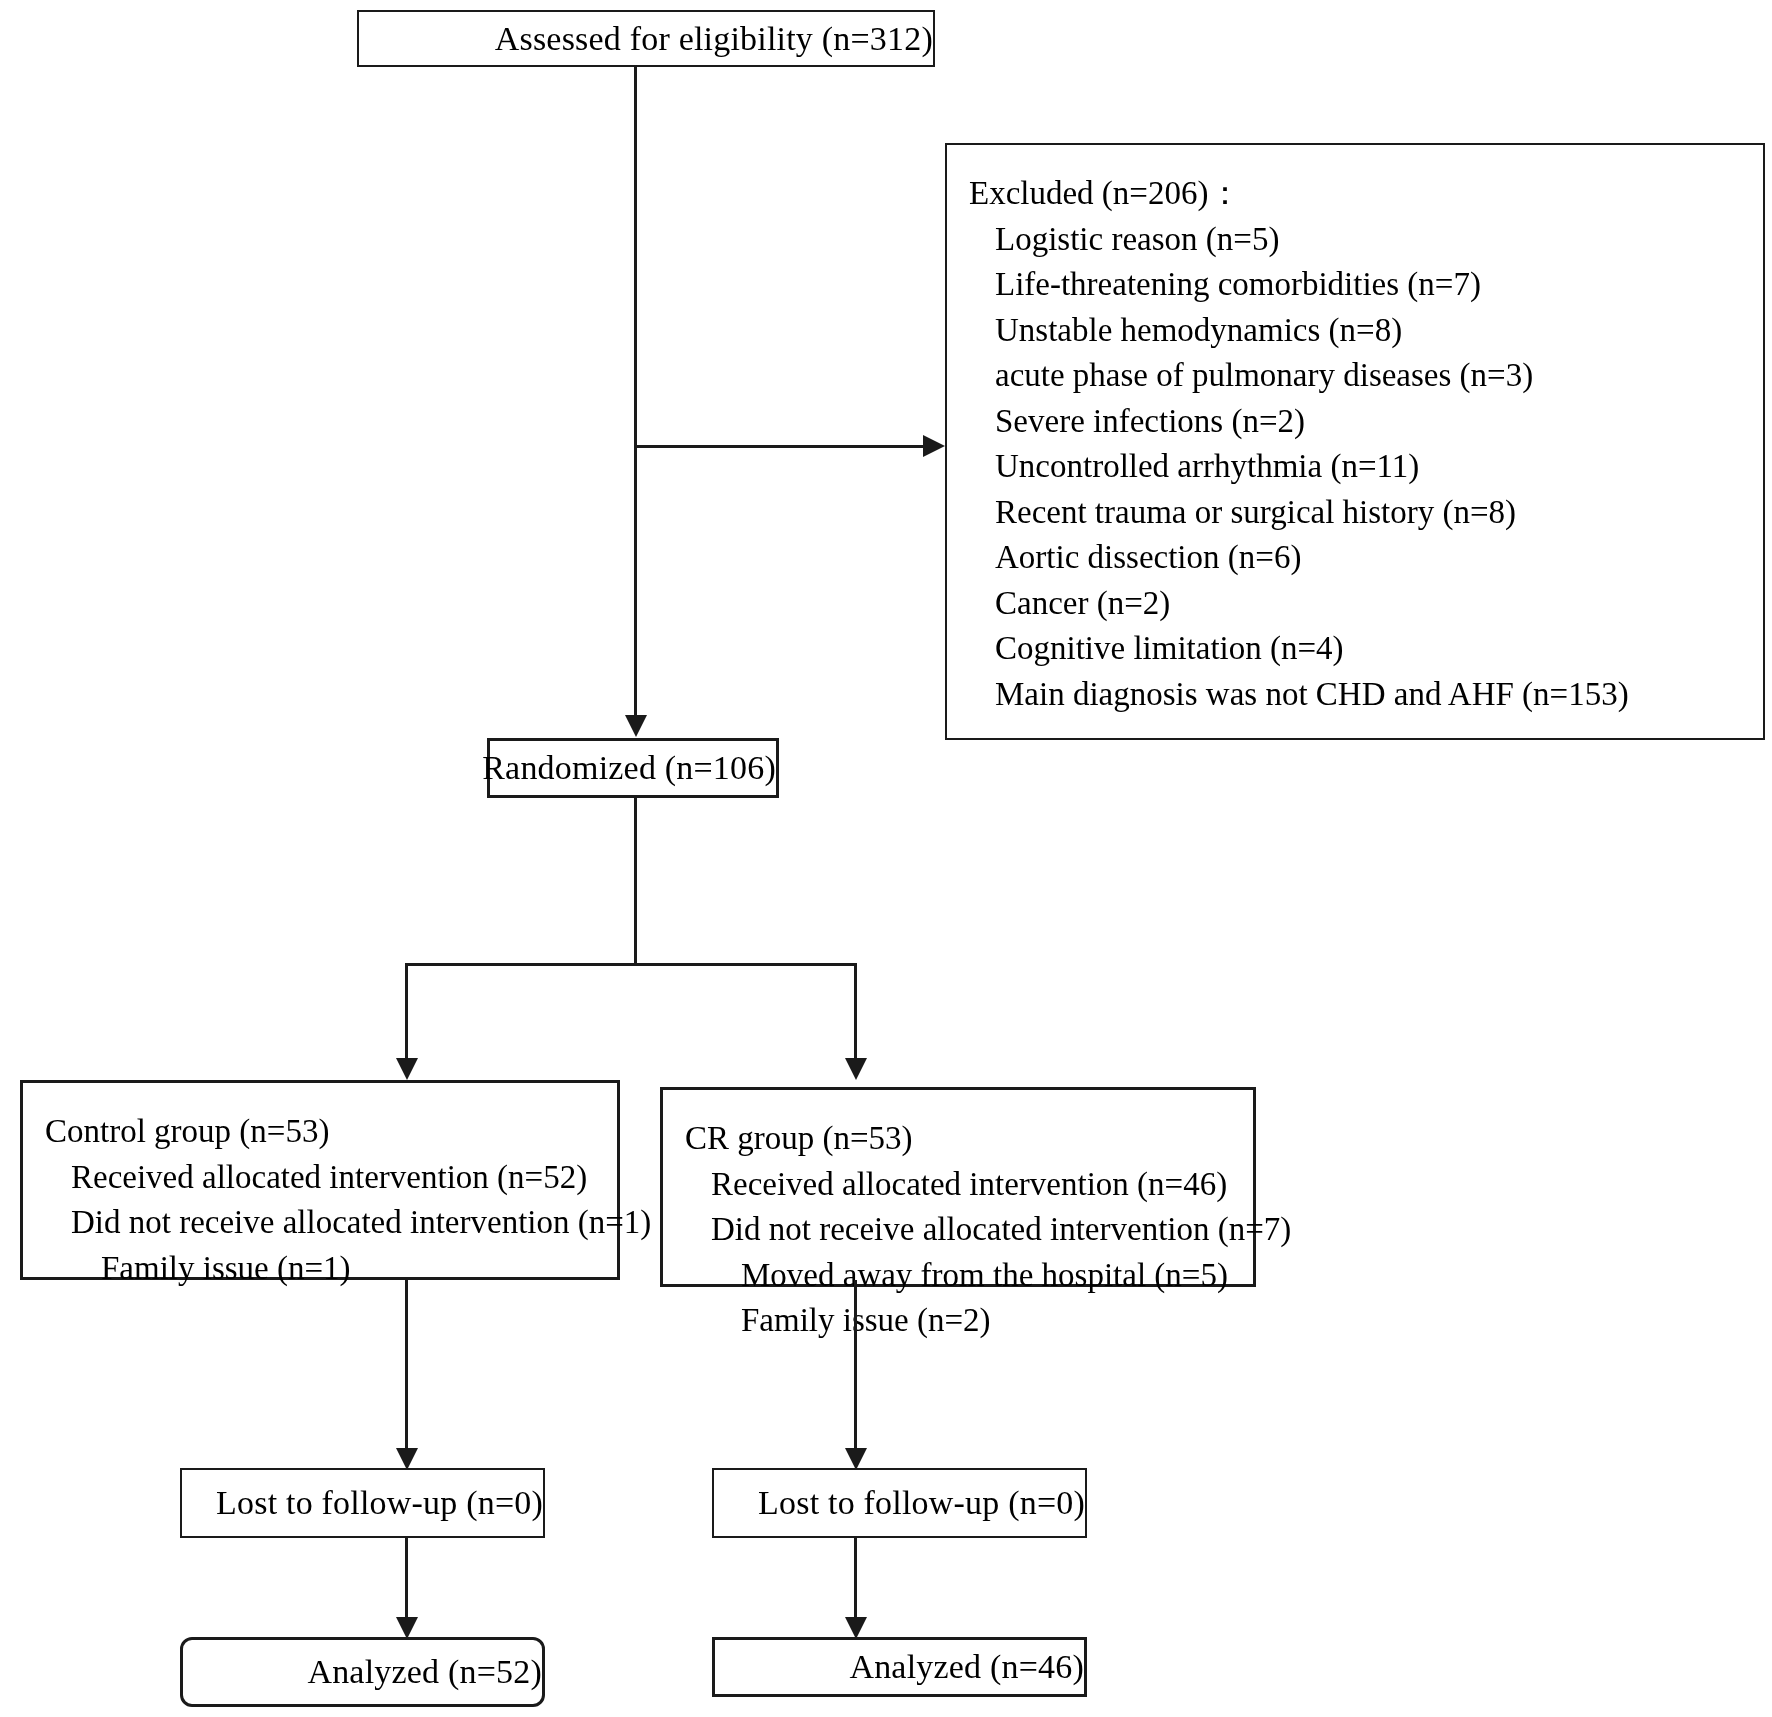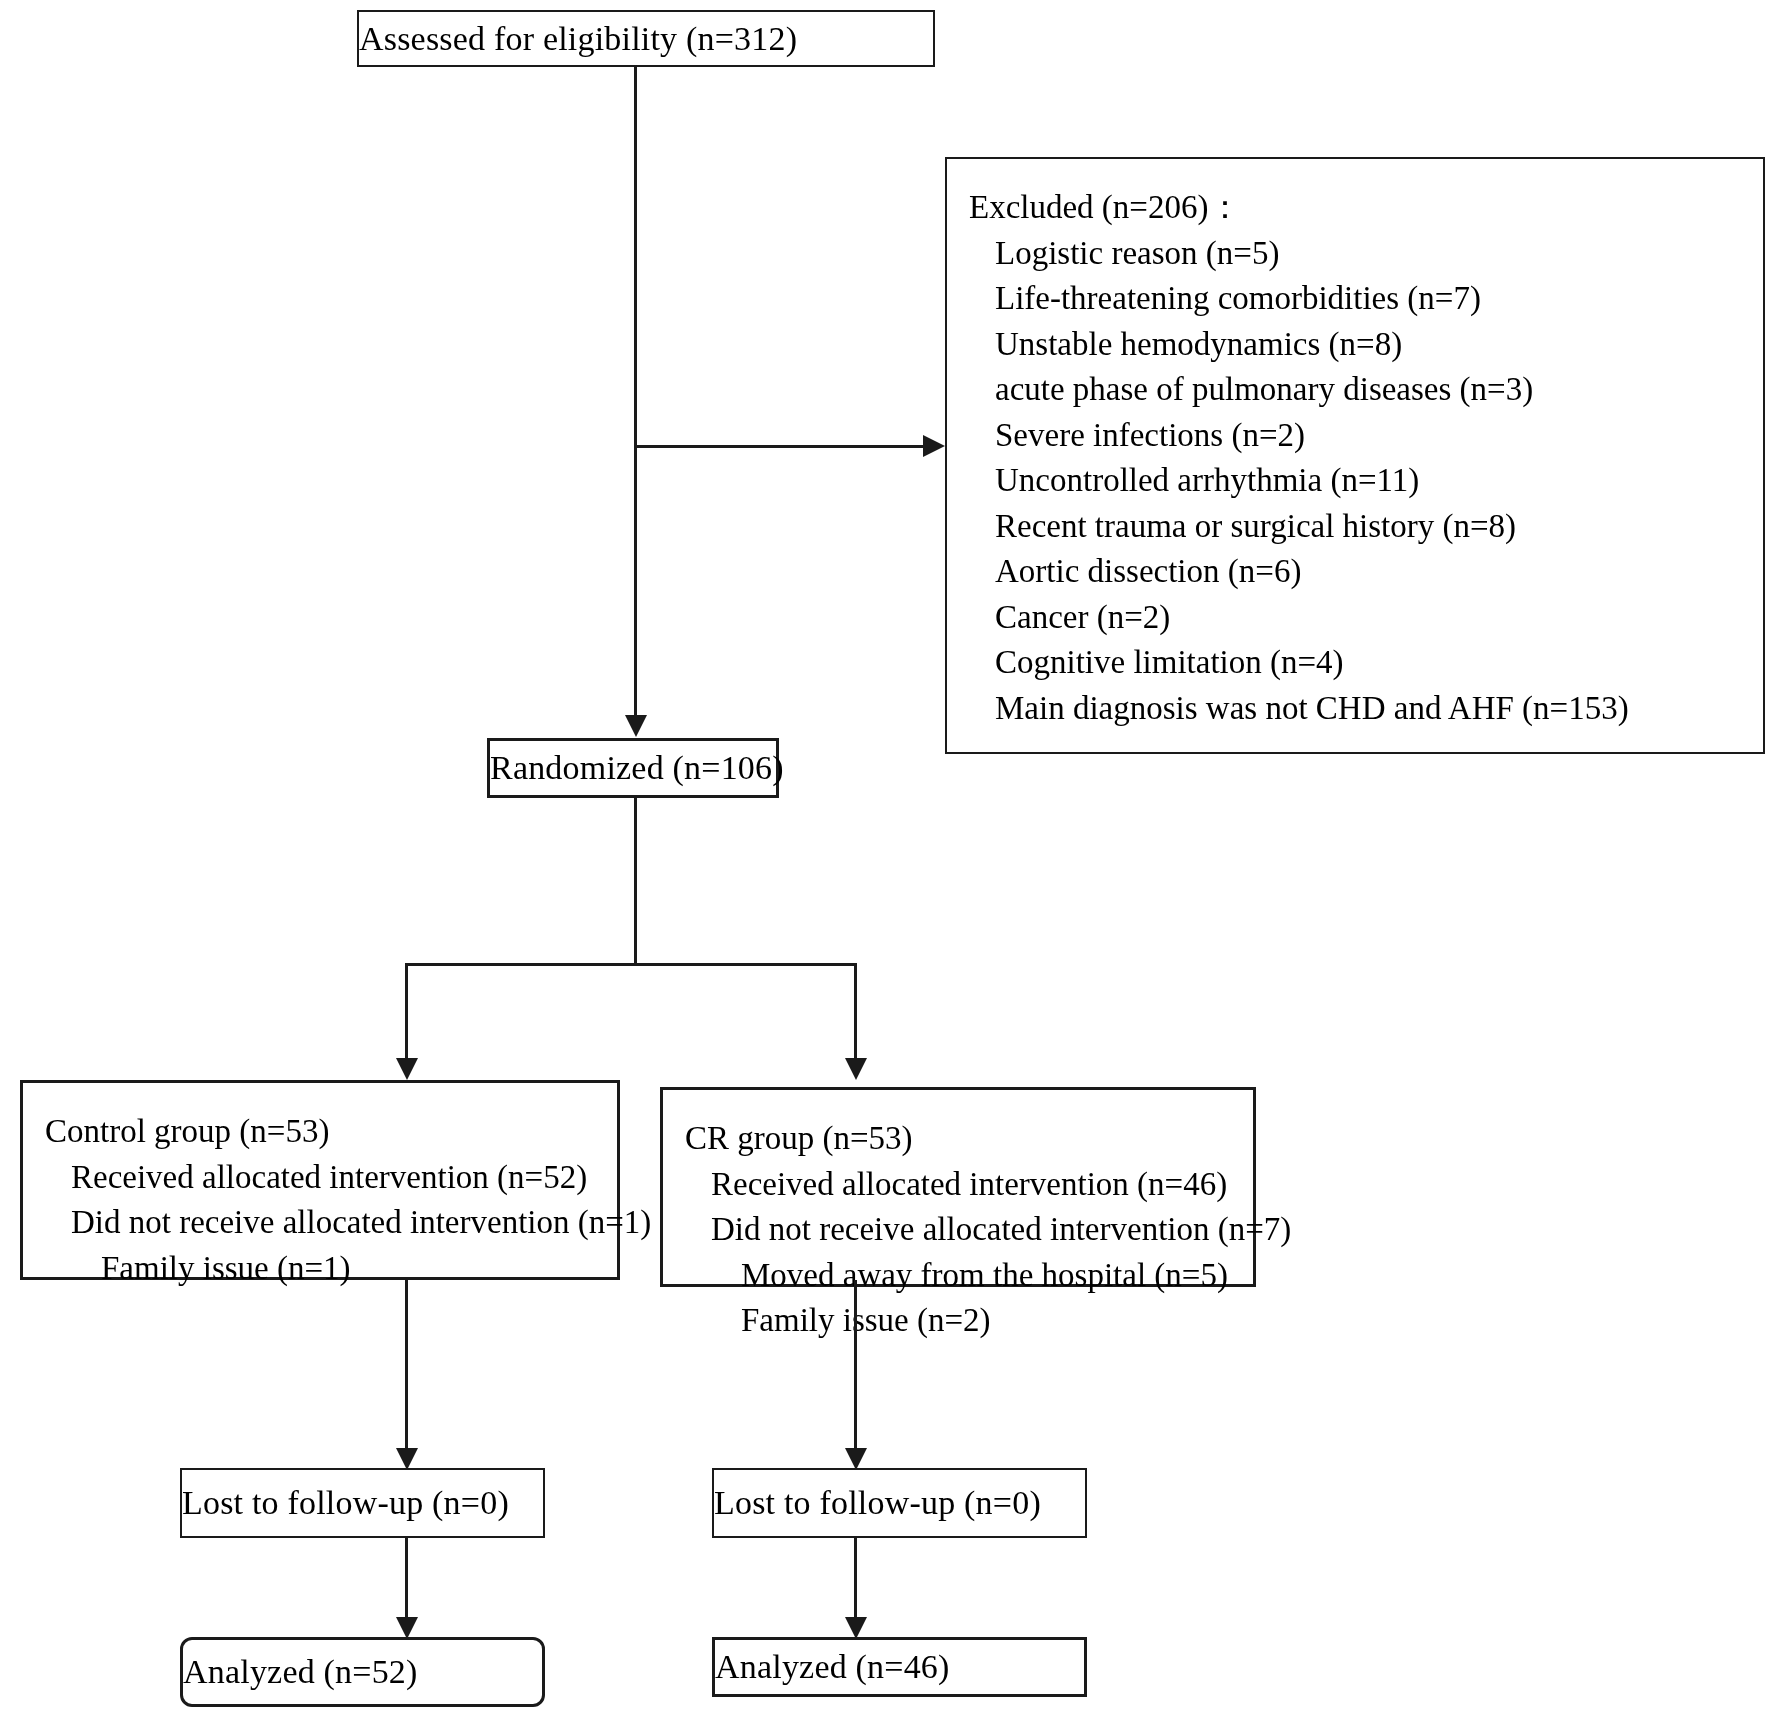--- a/index.html
+++ b/index.html
@@ -22,21 +22,21 @@
     box-sizing: border-box;
     border: 3px solid #1a1a1a;
     background: #ffffff;
   }
   .box.thin {
     border-width: 2px;
   }
   .centered {
     display: flex;
     align-items: center;
-    justify-content: flex-start;
+    justify-content: flex-end;
     text-align: center;
   }
   .box-text {
     font-size: 34px;
     line-height: 1.1;
     letter-spacing: 0.2px;
     white-space: nowrap;
   }
   .listbox {
     padding: 26px 0 0 22px;
@@ -86,21 +86,21 @@
   <div class="box thin centered" style="left:357px; top:10px; width:578px; height:57px;">
     <span class="box-text">Assessed for eligibility (n=312)</span>
   </div>
 
   <div class="vline" style="left:634px; top:67px; height:656px;"></div>
   <div class="arrow-down" style="left:625px; top:715px;"></div>
 
   <div class="hline" style="left:634px; top:445px; width:295px;"></div>
   <div class="arrow-right" style="left:923px; top:435px;"></div>
 
-  <div class="box thin listbox" style="left:945px; top:157px; width:820px; height:597px;">
+  <div class="box thin listbox" style="left:945px; top:143px; width:820px; height:597px;">
     <div class="list-line indent-0">Excluded (n=206)：</div>
     <div class="list-line indent-1">Logistic reason (n=5)</div>
     <div class="list-line indent-1">Life-threatening comorbidities (n=7)</div>
     <div class="list-line indent-1">Unstable hemodynamics (n=8)</div>
     <div class="list-line indent-1">acute phase of pulmonary diseases (n=3)</div>
     <div class="list-line indent-1">Severe infections (n=2)</div>
     <div class="list-line indent-1">Uncontrolled arrhythmia (n=11)</div>
     <div class="list-line indent-1">Recent trauma or surgical history (n=8)</div>
     <div class="list-line indent-1">Aortic dissection (n=6)</div>
     <div class="list-line indent-1">Cancer (n=2)</div>

